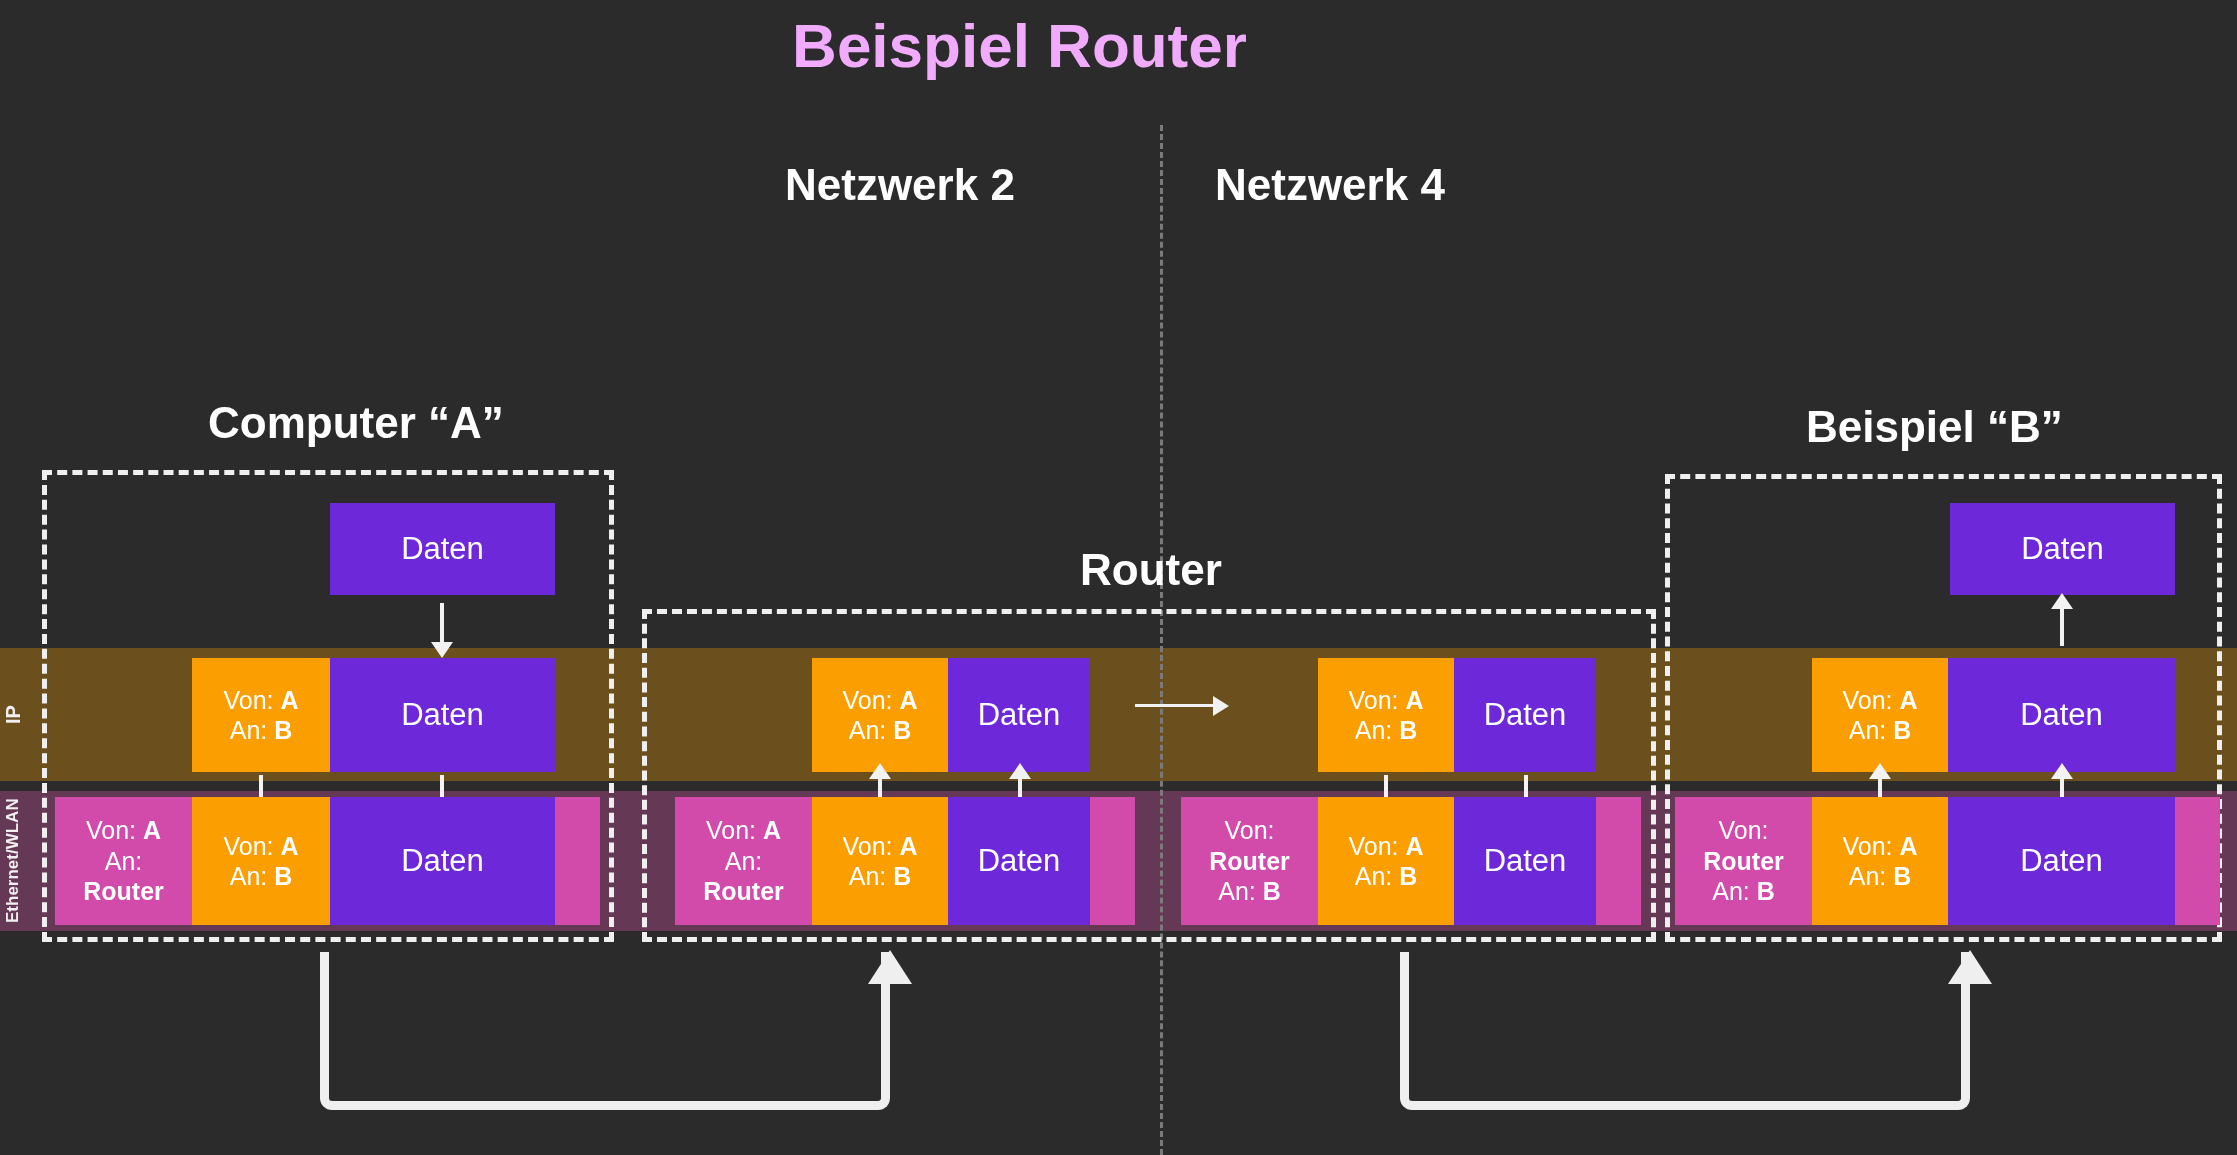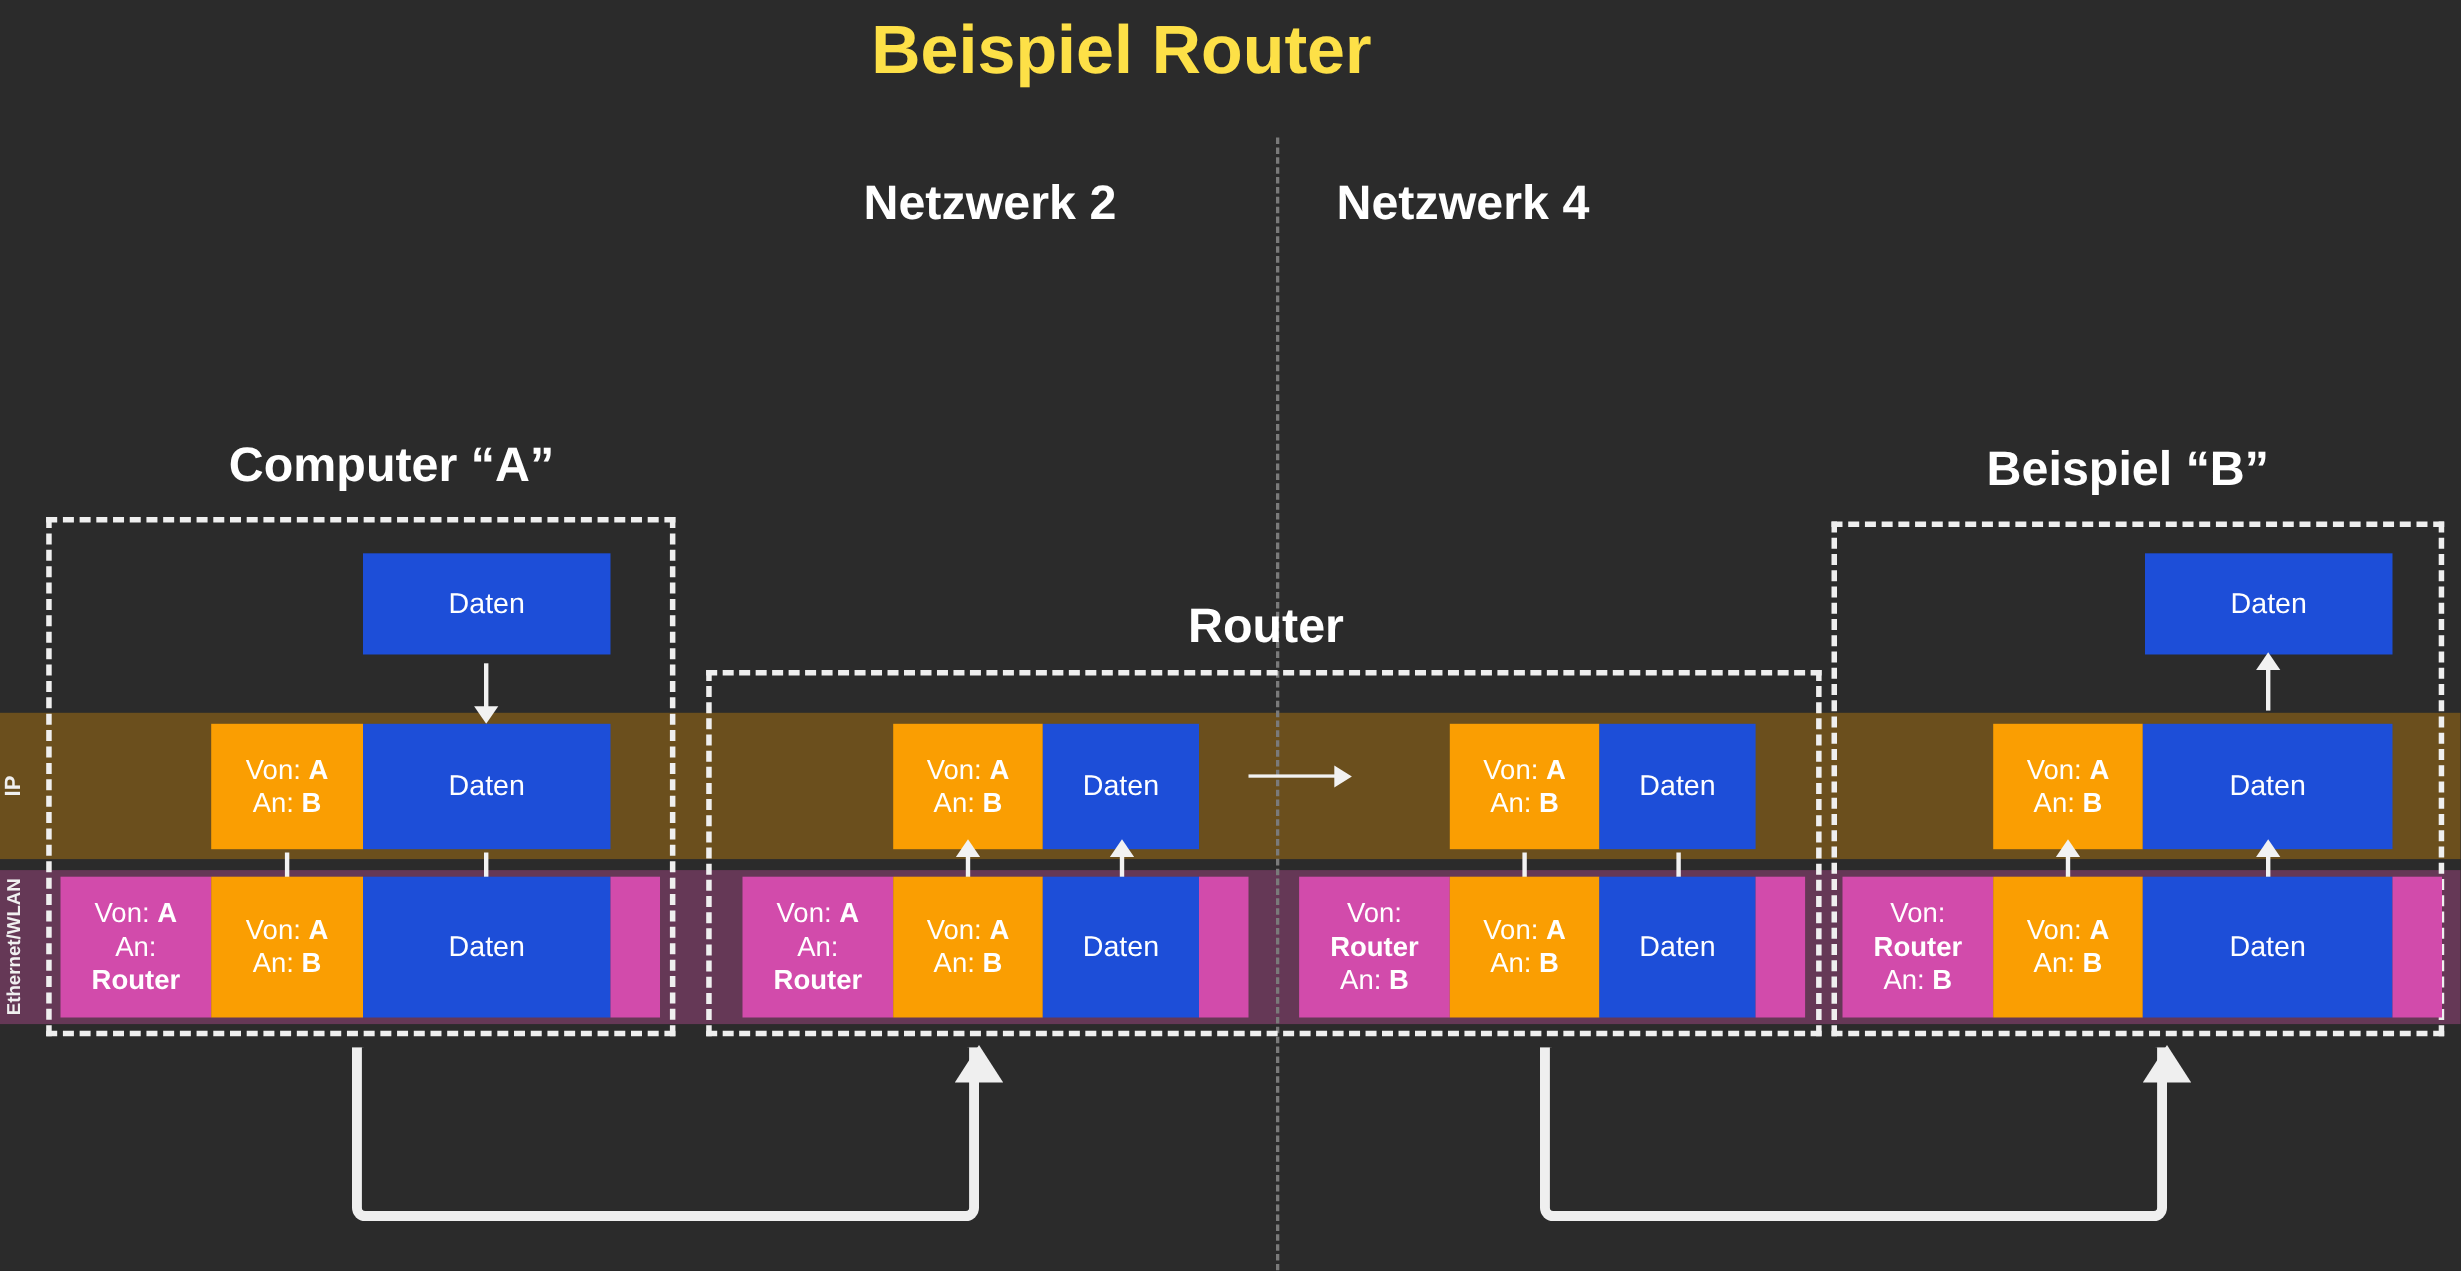--- a/index.html
+++ b/index.html
@@ -52,21 +52,21 @@
     width: 0;
     height: 1030px;
     border-left: 3px dashed #7A7A7A;
   }
 
   
   .main-title {
     position: absolute;
     left: 0; top: 10px; width: 2039px;
     text-align: center;
-    color: #fde047;
+    color: #f0abfc;
     font-size: 62px;
     font-weight: bold;
   }
   .net-title {
     position: absolute;
     top: 160px;
     color: #FFFFFF;
     font-size: 44px;
     font-weight: bold;
   }
@@ -97,21 +97,21 @@
   
   .pkt {
     position: absolute;
     display: flex;
     align-items: center;
     justify-content: center;
     color: #FFFFFF;
     text-align: center;
     line-height: 1.22;
   }
-  .pkt-data   { background: #1d4ed8; font-size: 26px; justify-content: center; }
+  .pkt-data   { background: #6d28d9; font-size: 31px; justify-content: center; }
   .pkt-ip     { background: #FA9E02; font-size: 25px; }
   .pkt-eth    { background: #D24BAB; font-size: 25px; }
   .pkt b { font-weight: bold; }
 
   
   .varrow {
     position: absolute;
     width: 4px;
     background: #F2F2F2;
   }

